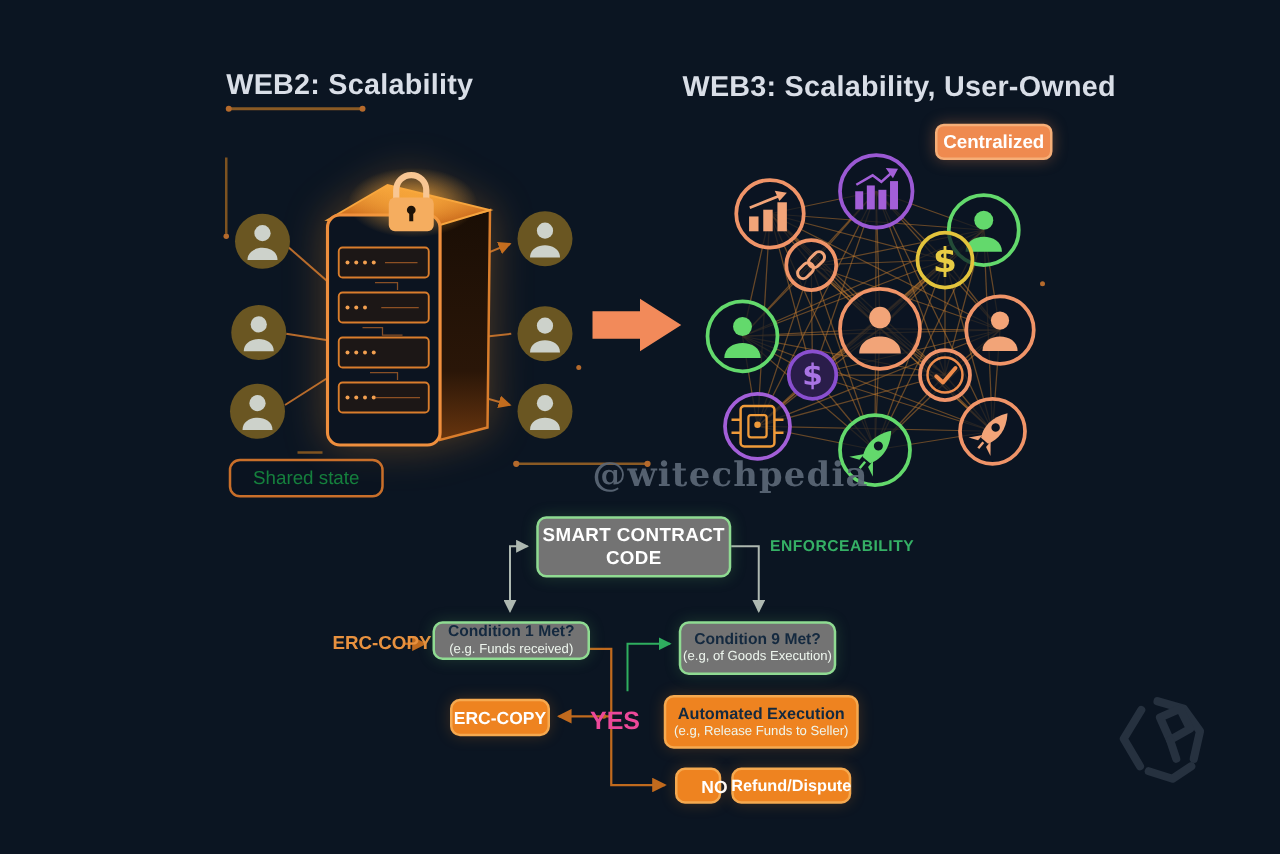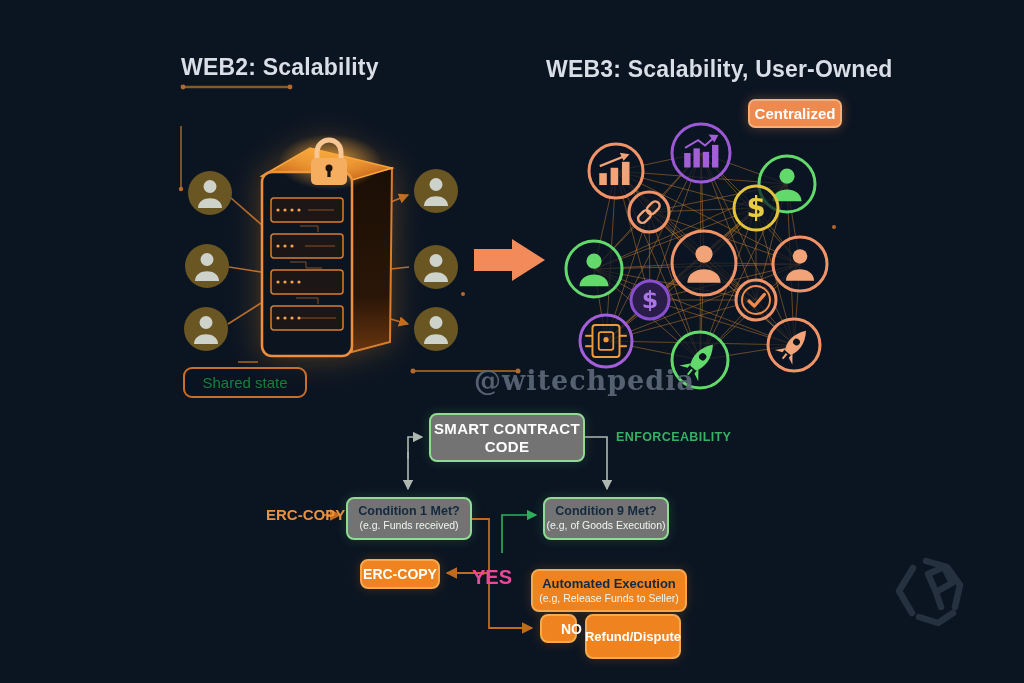--- a/index.html
+++ b/index.html
@@ -23,30 +23,30 @@
          font-size:27px;color:#5c6877;letter-spacing:1px;opacity:.92;margin-left:44px;}
 
   .box{position:absolute;display:flex;flex-direction:column;align-items:center;justify-content:center;
        border-radius:8px;text-align:center;box-sizing:border-box;}
   .green-box{background:#737373;border:2px solid #8fdb92;box-shadow:0 0 12px rgba(90,180,100,.22);}
   .orange-box{background:#ee8320;border:2px solid #f6a94f;box-shadow:0 0 12px rgba(238,131,32,.22);}
 
   #smart-box{left:429px;top:413px;width:156px;height:49px;}
   #smart-box .line{color:#fff;font-weight:700;font-size:15px;line-height:1.2;letter-spacing:.3px;}
 
-  #cond1-box{left:346px;top:497px;width:126px;height:43px;}
+  #cond1-box{left:346px;top:497px;width:126px;height:31px;}
   #cond2-box{left:543px;top:497px;width:126px;height:43px;}
   .cond-title{color:#14293f;font-weight:700;font-size:12.5px;line-height:1.2;}
   .cond-sub{color:#eef6ee;font-size:10.5px;line-height:1.25;}
 
   #erc-box{left:360px;top:559px;width:80px;height:30px;color:#fff;font-weight:700;font-size:14px;}
-  #auto-box{left:531px;top:556px;width:156px;height:43px;margin-top:13px;}
+  #auto-box{left:531px;top:556px;width:156px;height:43px;}
   #auto-box .cond-title{font-size:13px;}
   #no-box{left:540px;top:614px;width:37px;height:29px;color:#fff;font-weight:700;font-size:14px;padding-left:26px;}
-  #refund-box{left:585px;top:614px;width:96px;height:45px;color:#fff;font-weight:700;font-size:13px;}
+  #refund-box{left:585px;top:614px;width:96px;height:29px;color:#fff;font-weight:700;font-size:13px;}
 
   .flow-label{position:absolute;font-weight:700;}
   #enforce-label{left:616px;top:430px;color:#35b065;font-size:12.5px;letter-spacing:.4px;}
   #erc-label{left:266px;top:506px;color:#e8913f;font-size:15px;font-weight:600;}
   #yes-label{left:472px;top:566px;color:#ec4899;font-size:20px;}
 </style>
 </head>
 <body>
 
 <div class="stage">

